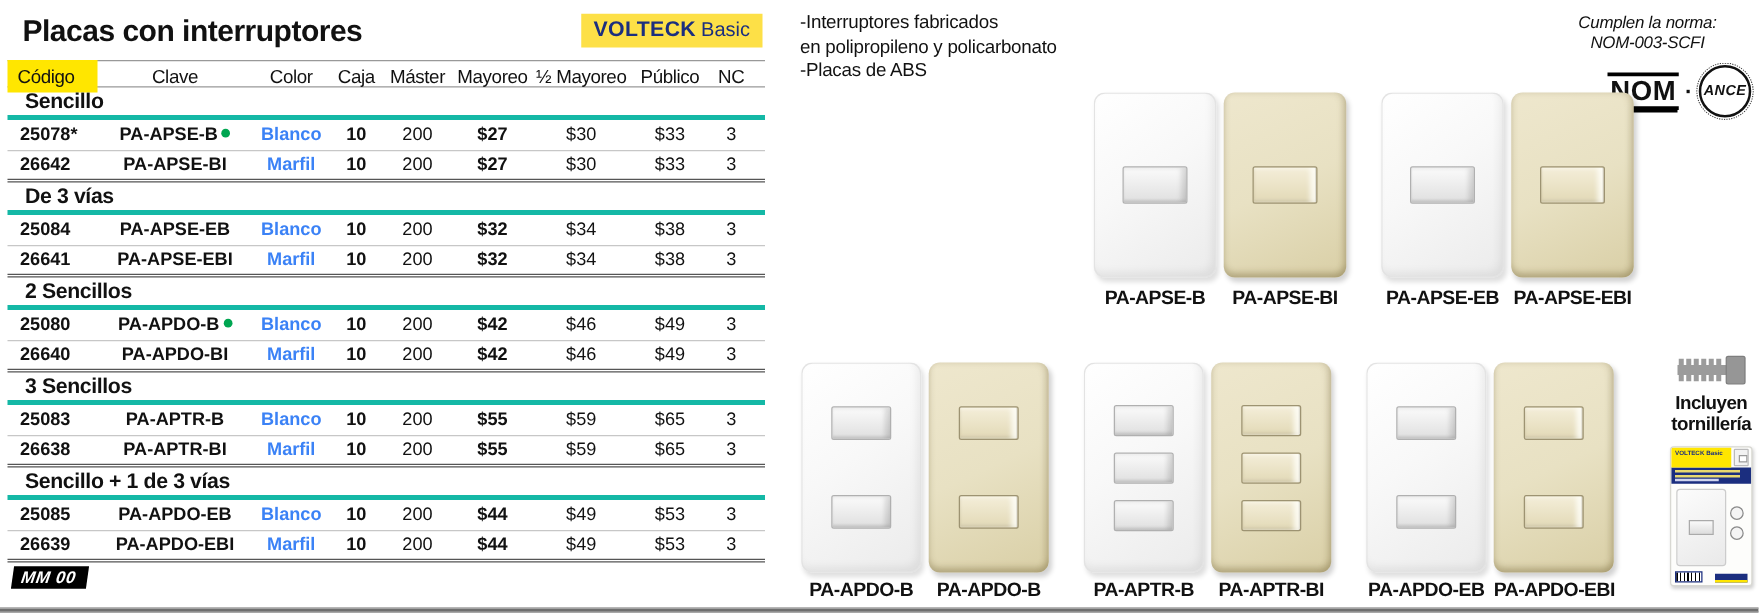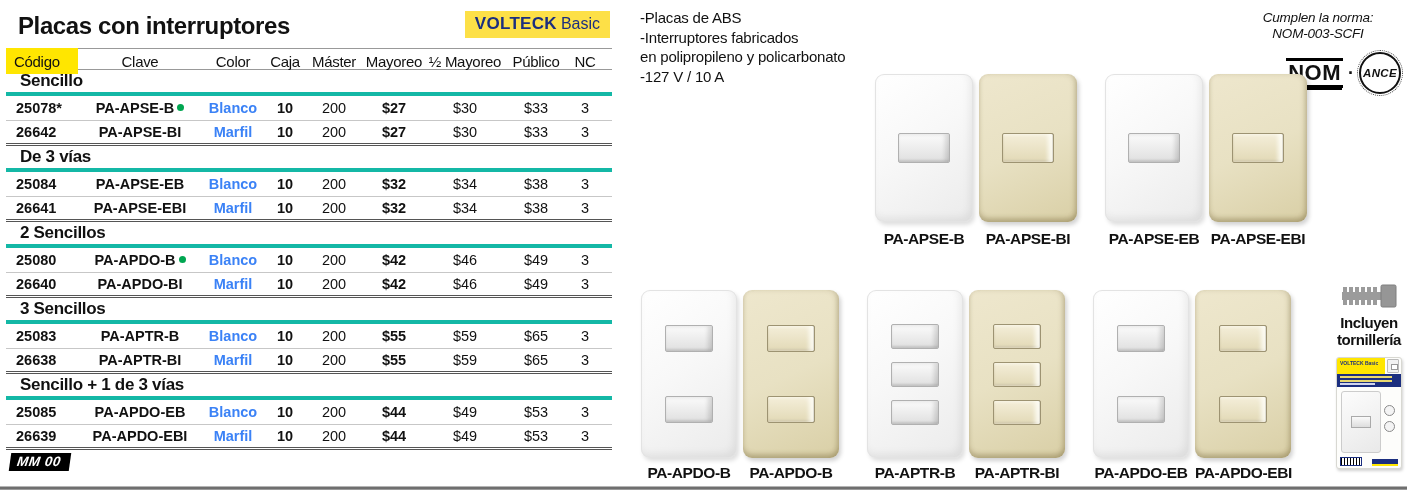--- a/index.html
+++ b/index.html
@@ -227,24 +227,23 @@
           <div class="td col5">$44</div>
           <div class="td col6">$49</div>
           <div class="td col7">$53</div>
           <div class="td col8">3</div>
         </div>
       </div>
     <div class="mm-badge">MM 00</div>
   </div>
 
   <ul class="features">
-      <li>-Placas de ABS</li>
       <li>-Interruptores fabricados
  en polipropileno y policarbonato</li>
-      <li>-127 V / 10 A</li>
+      <li>-Placas de ABS</li>
     </ul>
 
   <div class="norma">
     <div class="norma-l1">Cumplen la norma:</div>
     <div class="norma-l2">NOM-003-SCFI</div>
     <div class="logo-row">
       <span class="nom">NOM</span>
       <span class="logo-dot">·</span>
       <span class="ance">ANCE</span>
     </div>

